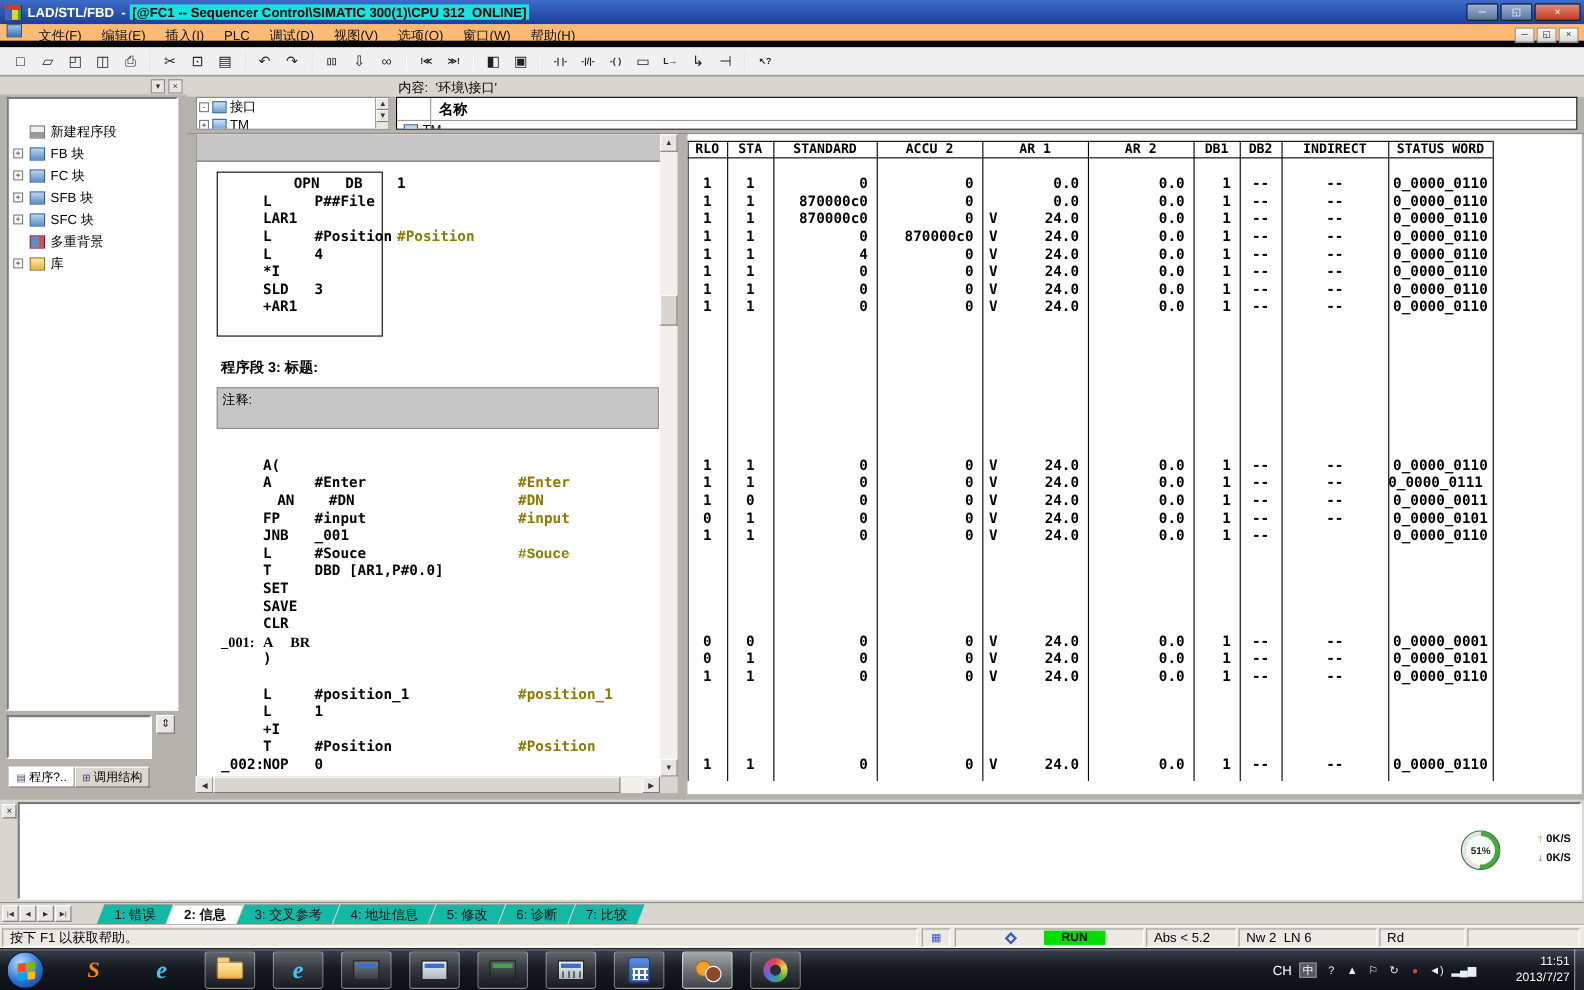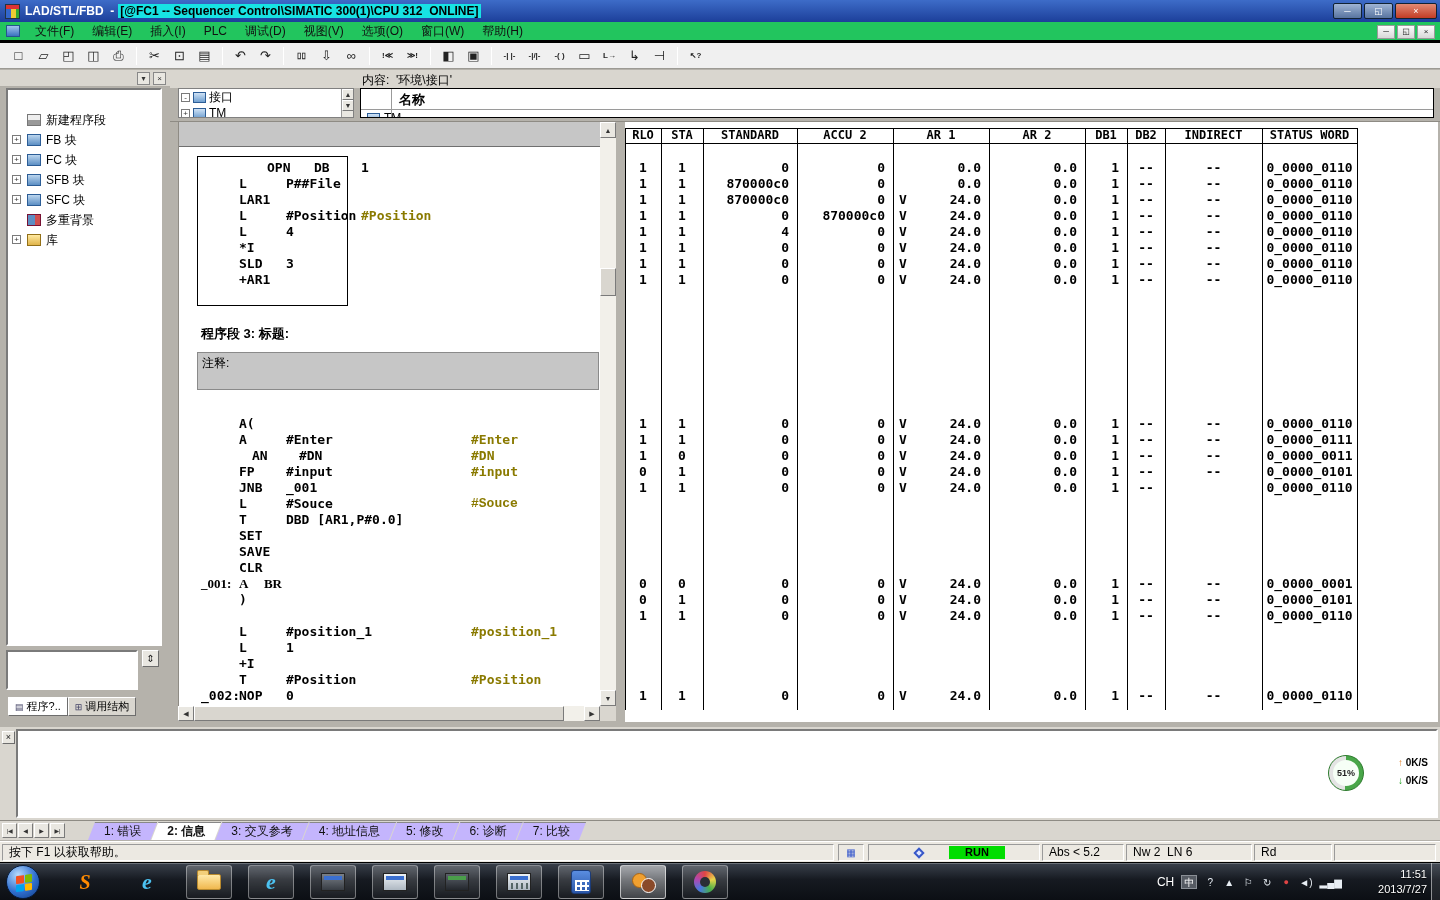--- a/index.html
+++ b/index.html
@@ -14,21 +14,21 @@
   .app-icon{width:15px;height:15px;margin:0 5px;background:#fff;border:1px solid #234;
     background-image:linear-gradient(#d33 0 4px,transparent 4px),linear-gradient(90deg,#36c 0 5px,#ec3 5px 10px,#3a3 10px);}
   .title-prefix{font:bold 12px "Liberation Sans",sans-serif;margin-right:4px;white-space:pre}
   .title-hl{font:bold 12px "Liberation Sans",sans-serif;background:#17e3e3;color:#000;padding:0 2px;white-space:pre}
   .tb-wbtns{position:absolute;right:3px;top:3px;display:flex;gap:2px}
   .wbtn{width:29px;height:16px;border:1px solid #123;border-radius:2px;color:#fff;
     background:linear-gradient(#9fb4d4,#5874a0);font-size:9px;line-height:14px;text-align:center;cursor:default}
   .wbtn.close{background:linear-gradient(#e28a74,#c23c25);width:42px}
 
   
-  .menubar{position:absolute;left:0;top:22px;width:1440px;height:21px;background:#22c55e;border-bottom:3px solid #000000;display:flex;align-items:center}
+  .menubar{position:absolute;left:0;top:22px;width:1440px;height:21px;background:#fdba74;border-bottom:6px solid #000000;display:flex;}
   .child-icon{width:14px;height:12px;margin:0 6px;background:linear-gradient(#9fc4ee,#3a72c0);border:1px solid #24558e}
   .menu-item{font-size:12px;color:#111;padding:0 9px;line-height:20px}
   .mdi-btns{position:absolute;right:5px;top:3px;display:flex;gap:2px}
   .mdibtn{width:18px;height:14px;border:1px solid #9a9a9a;background:linear-gradient(#fdfdfd,#d7d7d7);
     font-size:8px;line-height:12px;text-align:center;color:#222}
 
   
   .toolbar{position:absolute;left:0;top:43px;width:1440px;height:26px;background:#f0f0f0;border-bottom:1px solid #9c9a94;display:flex;align-items:center;padding-left:6px}
   .tb-btn{width:23px;height:22px;display:flex;align-items:center;justify-content:center;
     font-size:13px;color:#222;margin:0 1px;border:1px solid transparent}
@@ -116,21 +116,21 @@
   .rate{position:absolute;right:8px;font:bold 10px "Liberation Sans",sans-serif;color:#000;white-space:pre}
   .rate .arr-up{color:#e07818;font-weight:bold}
   .rate .arr-down{color:#18a018;font-weight:bold}
   .rate.r1{top:26px}.rate.r2{top:44px}
 
   
   .tabrow{position:absolute;left:0;top:820px;width:1440px;height:20px;background:#d9d6cf;border-top:1px solid #8e8b84}
   .vcr{position:absolute;left:2px;top:2px;display:flex;gap:1px}
   .vcrbtn{width:15px;height:15px;font-size:6px}
   .btabs{position:absolute;left:88px;top:1px;display:flex}
-  .btab{height:18px;line-height:17px;padding:0 16px;margin-right:-6px;font-size:12px;color:#111;background:#c4b5fd;
+  .btab{height:18px;line-height:17px;padding:0 16px;margin-right:-6px;font-size:12px;color:#111;background:#14b8a6;
     clip-path:polygon(7px 0,100% 0,calc(100% - 7px) 100%,0 100%);border-top:1px solid #888}
   .btab.active{background:#fff;font-weight:bold;z-index:2}
 
   
   .statusbar{position:absolute;left:0;top:841px;width:1440px;height:21px;background:#ece9e2;border-top:1px solid #fff}
   .seg{position:absolute;top:2px;height:17px;border:1px solid;border-color:#9a9a9a #fff #fff #9a9a9a;
     font-size:12px;line-height:15px;color:#000;padding:0 6px;white-space:pre}
   .seg.help{left:2px;width:832px}
   .seg.mod{left:838px;width:26px;text-align:center;color:#35c;font-size:10px}
   .seg.run{left:868px;width:172px}
@@ -582,21 +582,21 @@
         <span class="t-cell" style="left: 0px; width: 36px; text-align: center;">1</span>
         <span class="t-cell" style="left: 36px; width: 42px; text-align: center;">1</span>
         <span class="t-cell" style="left: 78px; width: 94px; text-align: right; padding-right: 8px;">0</span>
         <span class="t-cell" style="left: 172px; width: 96px; text-align: right; padding-right: 8px;">0</span>
         <span class="t-cell" style="left: 268px; width: 96px; text-align: right; padding-right: 8px;">24.0</span>
         <span class="t-vflag" style="left: 274px;">V</span>
         <span class="t-cell" style="left: 364px; width: 96px; text-align: right; padding-right: 8px;">0.0</span>
         <span class="t-cell" style="left: 460px; width: 42px; text-align: right; padding-right: 8px;">1</span>
         <span class="t-cell" style="left: 502px; width: 38px; text-align: center;">--</span>
         <span class="t-cell" style="left: 540px; width: 97px; text-align: center;">--</span>
-        <span class="t-cell" style="left: 637px; width: 95px; text-align: center;">0_0000_0111</span>
+        <span class="t-cell" style="left: 637px; width: 95px; ">0_0000_0111</span>
       </div>
       <div class="t-row" style="top: 326px;">
         <span class="t-cell" style="left: 0px; width: 36px; text-align: center;">1</span>
         <span class="t-cell" style="left: 36px; width: 42px; text-align: center;">0</span>
         <span class="t-cell" style="left: 78px; width: 94px; text-align: right; padding-right: 8px;">0</span>
         <span class="t-cell" style="left: 172px; width: 96px; text-align: right; padding-right: 8px;">0</span>
         <span class="t-cell" style="left: 268px; width: 96px; text-align: right; padding-right: 8px;">24.0</span>
         <span class="t-vflag" style="left: 274px;">V</span>
         <span class="t-cell" style="left: 364px; width: 96px; text-align: right; padding-right: 8px;">0.0</span>
         <span class="t-cell" style="left: 460px; width: 42px; text-align: right; padding-right: 8px;">1</span>

